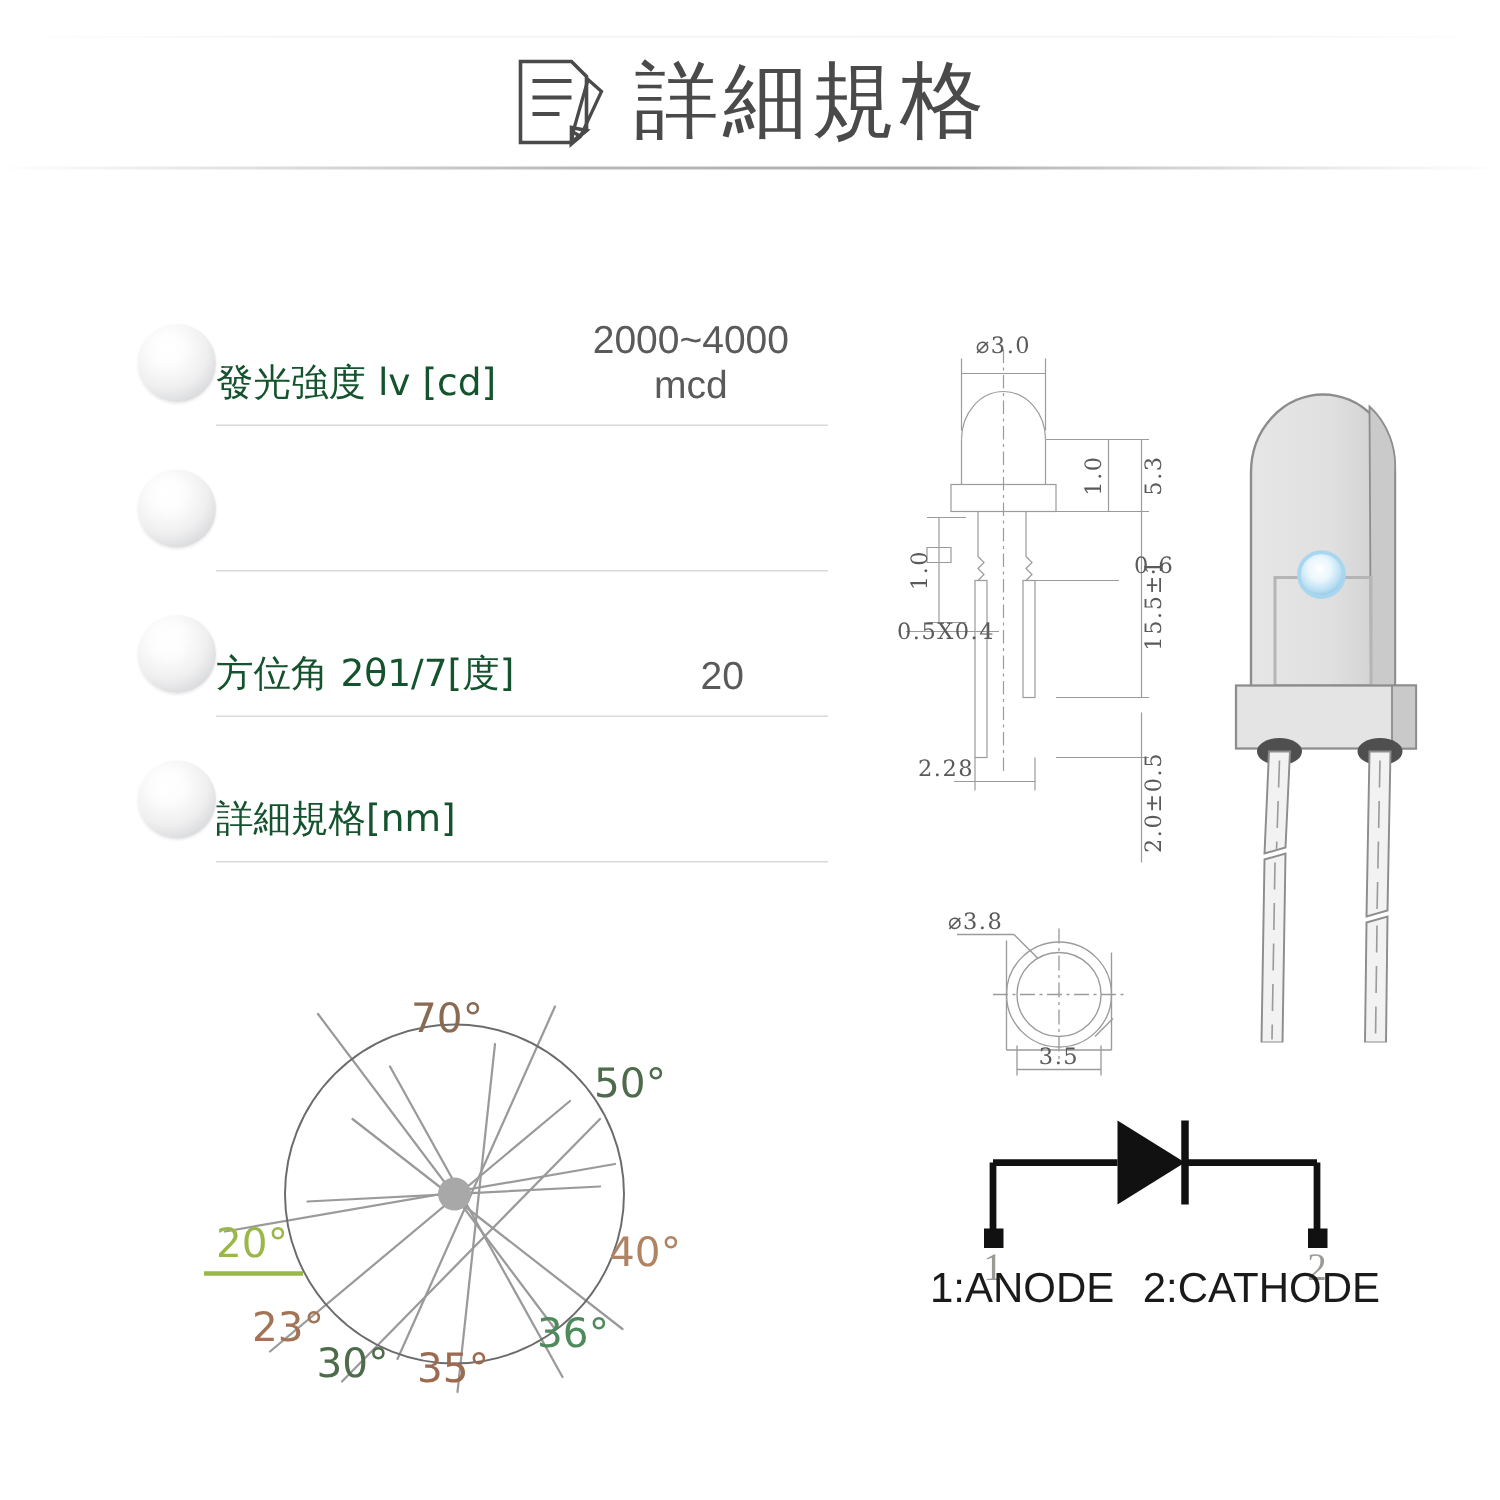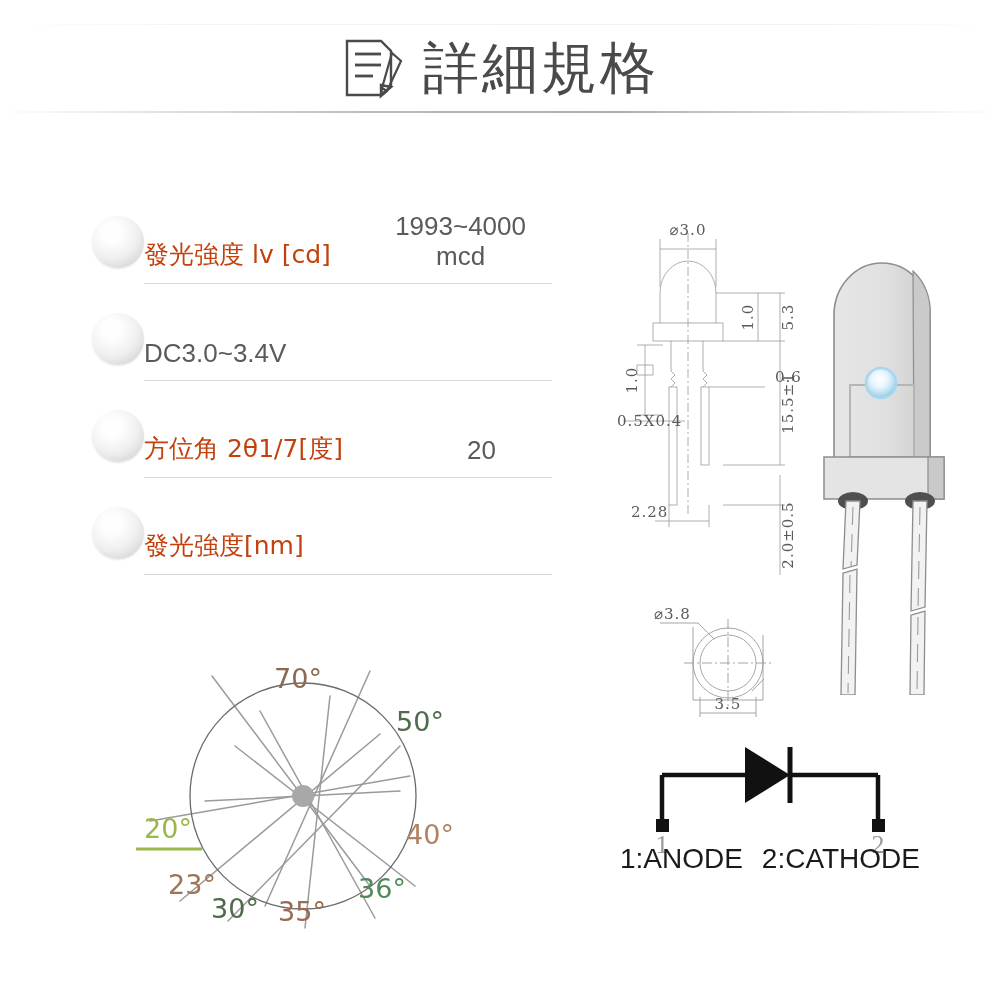--- a/index.html
+++ b/index.html
@@ -37,39 +37,39 @@
   .spec-row{position:relative;height:97px;}
   .bullet{
     position:absolute;left:0;top:16px;width:52px;height:52px;border-radius:50%;
     background:radial-gradient(circle at 38% 32%, #ffffff 2%, #fdfdfd 22%, #efeff0 55%, #d6d7d9 82%, #c9cacc 100%);
     box-shadow:0 1px 2px rgba(0,0,0,.10);
   }
   .spec-body{position:absolute;left:52px;top:0;right:0;height:83px;
     border-bottom:1.6px solid #d9d9d9;
     display:flex;align-items:flex-end;justify-content:space-between;}
   .spec-label{
-    font-size:25px;color:#c2410c;white-space:nowrap;padding-bottom:12px;
+    font-size:25px;color:#14532d;white-space:nowrap;padding-bottom:12px;
     font-family:"DejaVu Sans","Liberation Sans",sans-serif;
   }
   .spec-value{
     font-size:26px;color:#5a5a5a;text-align:center;padding-bottom:12px;
     line-height:1.16;white-space:pre-line;padding-right:8px;
     font-family:"Liberation Sans",sans-serif;
   }
   .spec-row:nth-child(1) .spec-value{padding-right:26px;}
   .spec-row:nth-child(3) .spec-value{padding-right:56px;margin-left:40px;}
   .spec-row:nth-child(4) .spec-value{padding-right:14px;}
 
   
   .angle-diagram{position:absolute;left:120px;top:636px;width:400px;height:320px;}
   .angle-diagram svg{display:block;}
 
   
-  .tech-drawing{position:absolute;left:615px;top:175px;width:210px;height:420px;}
-  .bottom-view{position:absolute;left:652px;top:605px;width:180px;height:140px;}
+  .tech-drawing{position:absolute;left:596px;top:175px;width:210px;height:420px;}
+  .bottom-view{position:absolute;left:630px;top:605px;width:180px;height:140px;}
   .led-3d{position:absolute;left:810px;top:235px;width:185px;height:460px;}
   .circuit{position:absolute;left:620px;top:735px;width:300px;height:130px;}
   .circuit-caption{
     position:absolute;left:620px;top:843px;width:300px;
     display:flex;justify-content:space-between;
     font-size:28px;color:#1a1a1a;font-family:"Liberation Sans",sans-serif;
   }
 </style>
 </head>
 <body>
@@ -93,44 +93,43 @@
     <div class="title-text">詳細規格</div>
   </div>
   <div class="title-rule"></div>
 
   <div class="spec-list">
 
     <div class="spec-row">
       <div class="bullet"></div>
       <div class="spec-body">
         <span class="spec-label">發光強度 lv [cd]</span>
-        <span class="spec-value">1993~4000
+        <span class="spec-value">2000~4000
 mcd</span>
       </div>
     </div>
 
     <div class="spec-row">
       <div class="bullet"></div>
       <div class="spec-body">
-        <span class="spec-value">DC3.0~3.4V</span>
       </div>
     </div>
 
     <div class="spec-row">
       <div class="bullet"></div>
       <div class="spec-body">
         <span class="spec-label">方位角 2θ1/7[度]</span>
         <span class="spec-value">20</span>
       </div>
     </div>
 
     <div class="spec-row">
       <div class="bullet"></div>
       <div class="spec-body">
-        <span class="spec-label">發光強度[nm]</span>
+        <span class="spec-label">詳細規格[nm]</span>
       </div>
     </div>
 
   </div>
 
   <div class="angle-diagram">
     <svg width="400" height="320" viewBox="0 0 400 320">
       <g stroke="#9a9a9a" stroke-width="1.5" fill="none" stroke-linecap="round">
         <line x1="85" y1="165" x2="280" y2="155"></line>
         <line x1="92" y1="40" x2="250" y2="250"></line>

